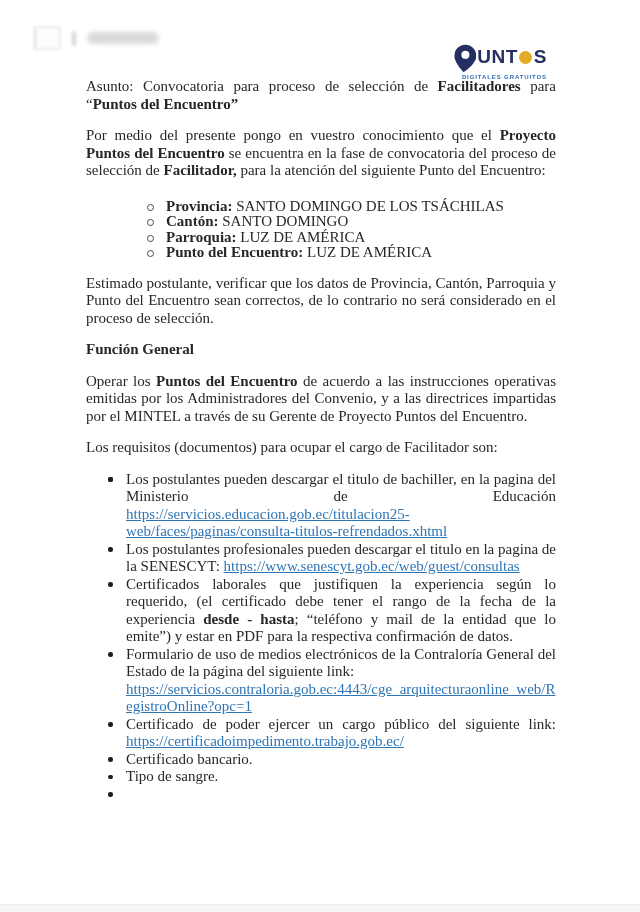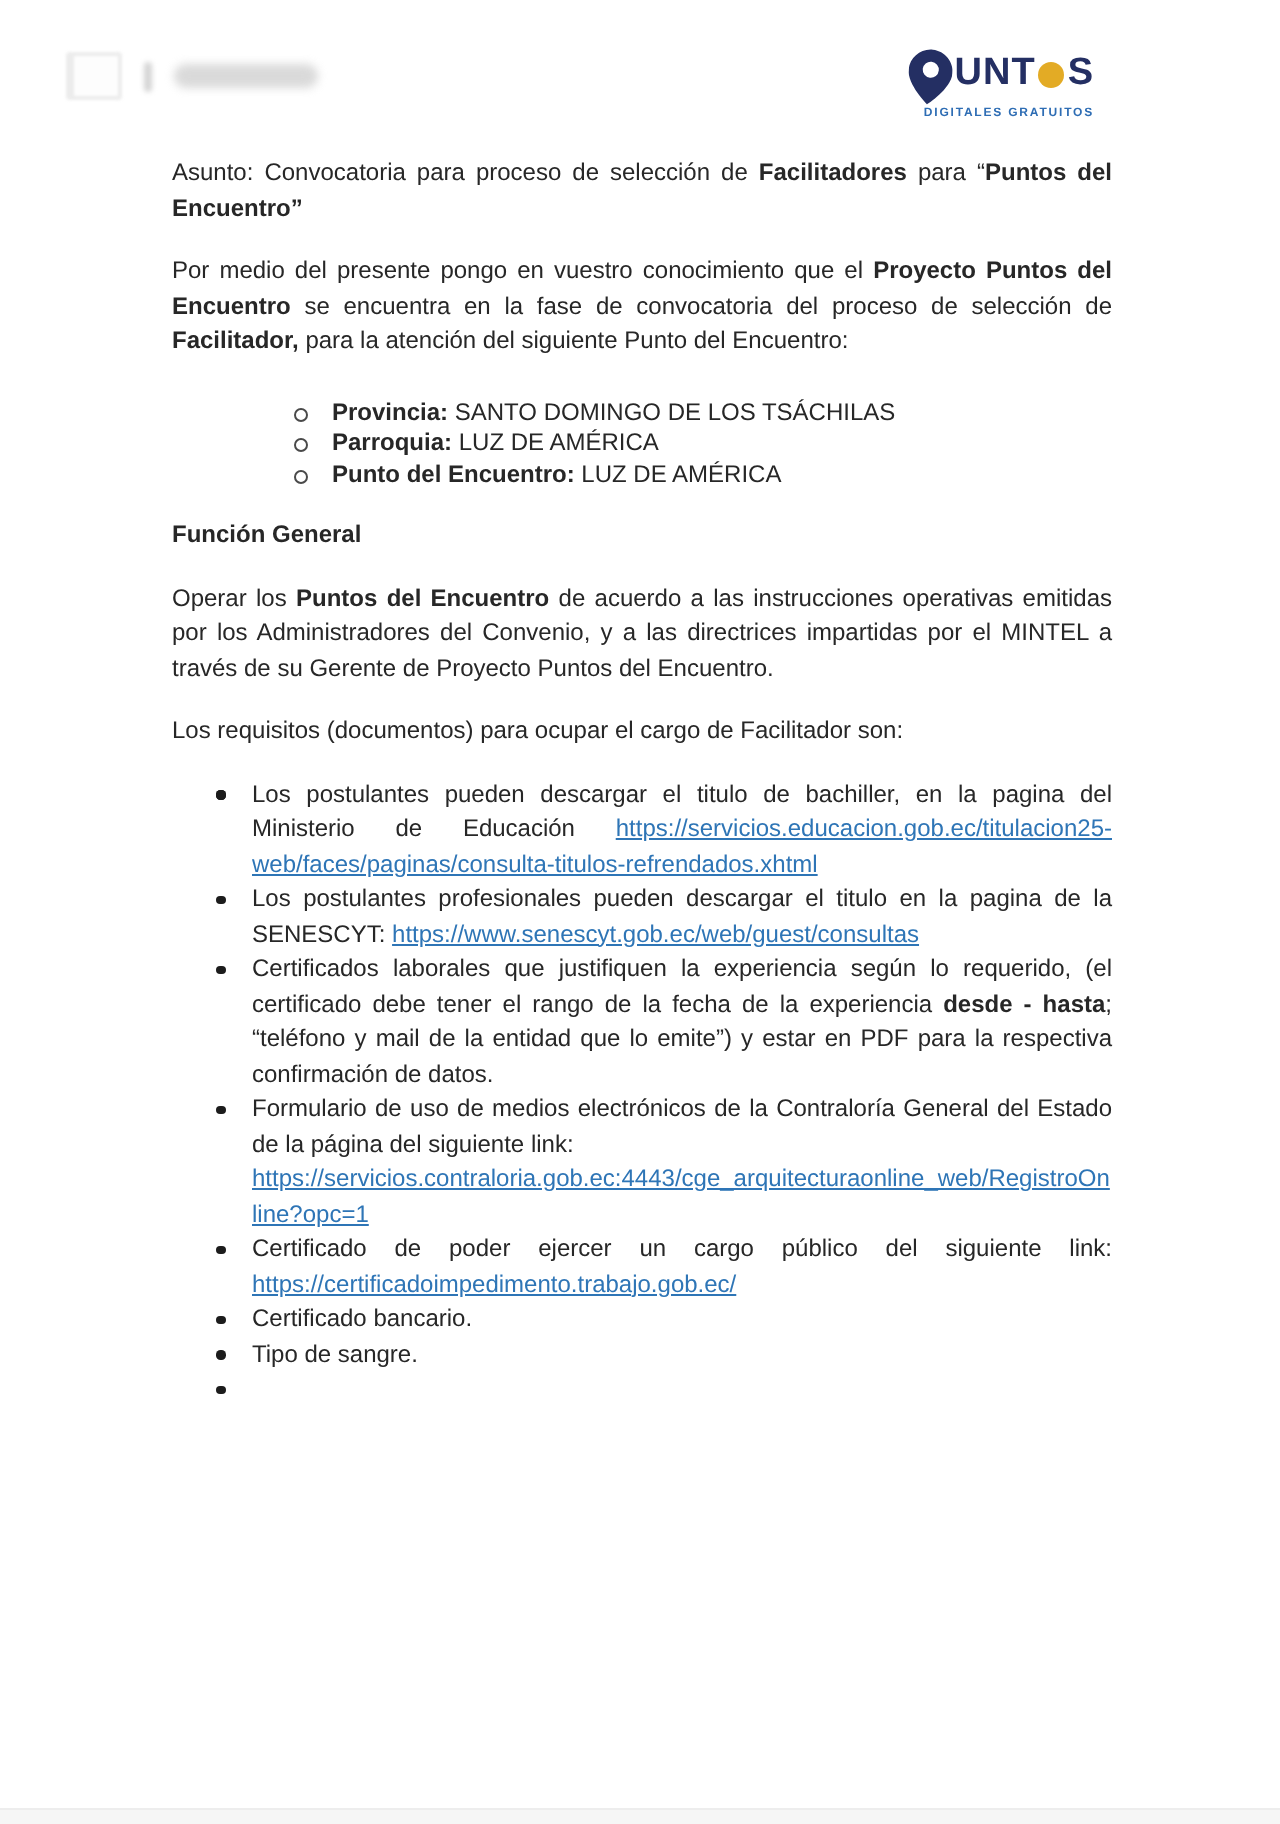--- a/index.html
+++ b/index.html
@@ -28,38 +28,38 @@
     filter:blur(0.8px);opacity:.65;
   }
   .wm-icon{
     width:24px;height:20px;border:2px solid #e2e2e2;border-radius:2px;
     box-shadow:inset 7px 0 0 -5px #e2e2e2;
     background:#fdfdfd;
   }
   .wm-stroke{width:4px;height:15px;background:#bdbdbd;border-radius:2px;filter:blur(1px);}
   .wm-blob{width:72px;height:12px;background:#c6c6c6;border-radius:6px;filter:blur(2.2px);}
 
-  .logo{position:absolute;top:24px;right:93px;text-align:right;}
+  .logo{position:absolute;top:44px;right:93px;text-align:right;}
   .logo-row{display:flex;align-items:flex-start;justify-content:flex-end;height:29px;}
   .logo-pin{width:22px;height:29px;margin-right:1px;transform:rotate(6deg);}
   .logo-letters{display:flex;align-items:center;padding-top:5px;}
   .logo-word{
     font-size:19px;font-weight:800;line-height:16px;color:var(--navy);
     letter-spacing:.5px;font-family:"Liberation Sans",sans-serif;
   }
   .logo-o{width:13px;height:13px;border-radius:50%;background:var(--gold);margin:0 1.5px;}
   .logo-tagline{
     margin-top:1px;font-size:6px;font-weight:700;letter-spacing:.9px;
     color:var(--tagline-blue);white-space:nowrap;
   }
 
   
   .content{
     position:absolute;left:86px;top:78px;width:470px;
-    font-size:12px;line-height:17.5px;text-align:justify;
+    font-size:15px;line-height:17.5px;text-align:justify;font-family:Liberation Serif, serif;
   }
   .para{margin:0 0 14px 0;}
   .heading{margin:0 0 14px 0;font-weight:700;}
   .bold{font-weight:700;}
   a.doc-link{color:var(--link-blue);text-decoration:underline;}
   a.doc-link.break-all{word-break:break-all;}
 
   ul{list-style:none;margin:0;padding:0;}
   .circle-list{margin:19px 0 14px 0;line-height:15.5px;}
   .circle-list li{position:relative;padding-left:80px;text-align:left;}
@@ -107,23 +107,25 @@
       <div class="logo-tagline">DIGITALES GRATUITOS</div>
     </div>
 
   </div>
 
   <main class="content" id="doc-body">
       <p class="para"><span>Asunto: Convocatoria para proceso de selección de </span><span class="bold">Facilitadores</span><span> para “</span><span class="bold">Puntos del Encuentro”</span></p>
       <p class="para"><span>Por medio del presente pongo en vuestro conocimiento que el </span><span class="bold">Proyecto Puntos del Encuentro</span><span> se encuentra en la fase de convocatoria del proceso de selección de </span><span class="bold">Facilitador,</span><span> para la atención del siguiente Punto del Encuentro:</span></p>
       <ul class="circle-list">
         <li><span class="marker"></span><span class="bold">Provincia:</span><span> SANTO DOMINGO DE LOS TSÁCHILAS</span></li>
+        <li><span class="marker"></span><span class="bold">Cantón:</span><span> SANTO DOMINGO</span></li>
         <li><span class="marker"></span><span class="bold">Parroquia:</span><span> LUZ DE AMÉRICA</span></li>
         <li><span class="marker"></span><span class="bold">Punto del Encuentro:</span><span> LUZ DE AMÉRICA</span></li>
       </ul>
+      <p class="para"><span>Estimado postulante, verificar que los datos de Provincia, Cantón, Parroquia y Punto del Encuentro sean correctos, de lo contrario no será considerado en el proceso de selección.</span></p>
       <p class="heading"><span>Función General</span></p>
       <p class="para"><span>Operar los </span><span class="bold">Puntos del Encuentro</span><span> de acuerdo a las instrucciones operativas emitidas por los Administradores del Convenio, y a las directrices impartidas por el MINTEL a través de su Gerente de Proyecto Puntos del Encuentro.</span></p>
       <p class="para"><span>Los requisitos (documentos) para ocupar el cargo de Facilitador son:</span></p>
       <ul class="disc-list">
         <li><span class="marker"></span></li>
         <li><span class="marker"></span><span>Los postulantes pueden descargar el titulo de bachiller, en la pagina del Ministerio de Educación </span><a href="#" class="doc-link">https://servicios.educacion.gob.ec/titulacion25-web/faces/paginas/consulta-titulos-refrendados.xhtml</a></li>
         <li><span class="marker"></span><span>Los postulantes profesionales pueden descargar el titulo en la pagina de la SENESCYT: </span><a href="#" class="doc-link">https://www.senescyt.gob.ec/web/guest/consultas</a></li>
         <li><span class="marker"></span><span>Certificados laborales que justifiquen la experiencia según lo requerido, (el certificado debe tener el rango de la fecha de la experiencia </span><span class="bold">desde - hasta</span><span>; “teléfono y mail de la entidad que lo emite”) y estar en PDF para la respectiva confirmación de datos.</span></li>
         <li><span class="marker"></span><span>Formulario de uso de medios electrónicos de la Contraloría General del Estado de la página del siguiente link:</span><br><a href="#" class="doc-link break-all">https://servicios.contraloria.gob.ec:4443/cge_arquitecturaonline_web/RegistroOnline?opc=1</a></li>
         <li><span class="marker"></span><span>Certificado de poder ejercer un cargo público del siguiente link: </span><a href="#" class="doc-link">https://certificadoimpedimento.trabajo.gob.ec/</a></li>

